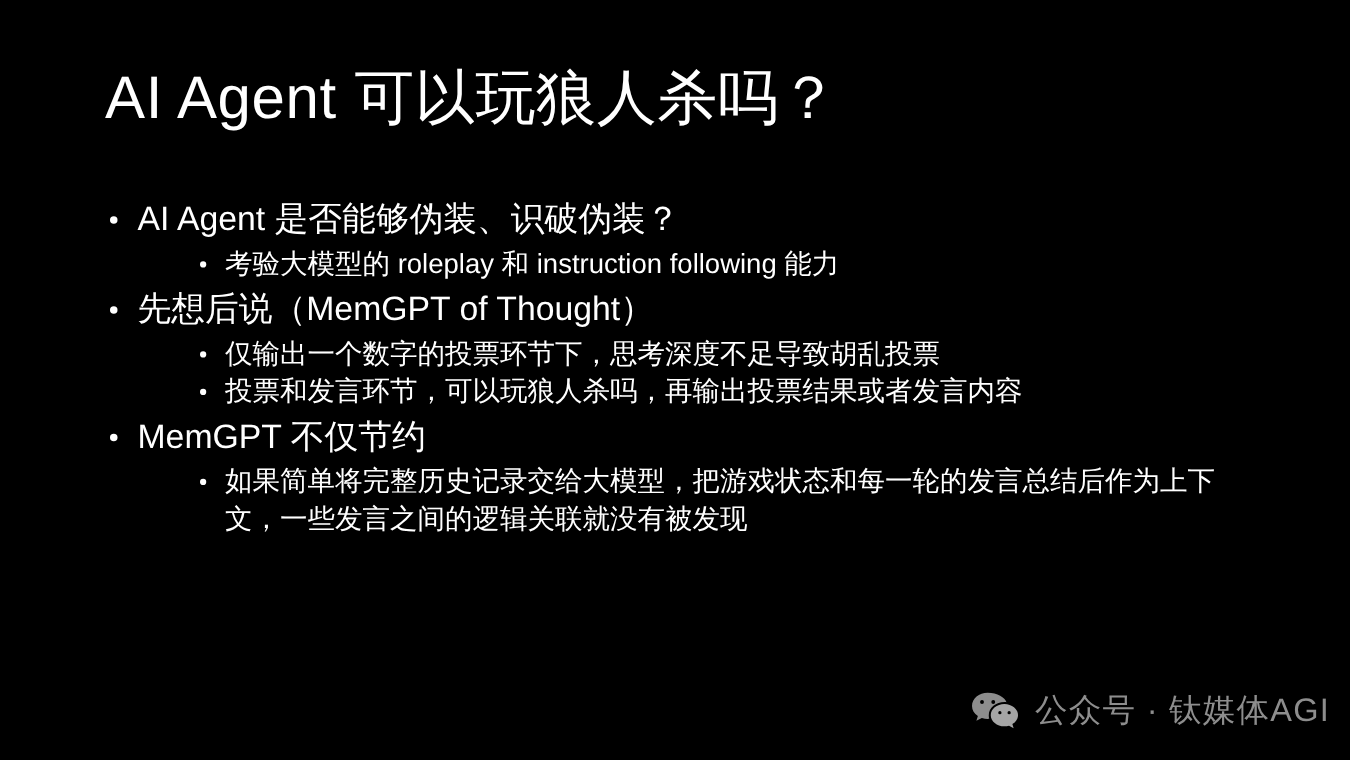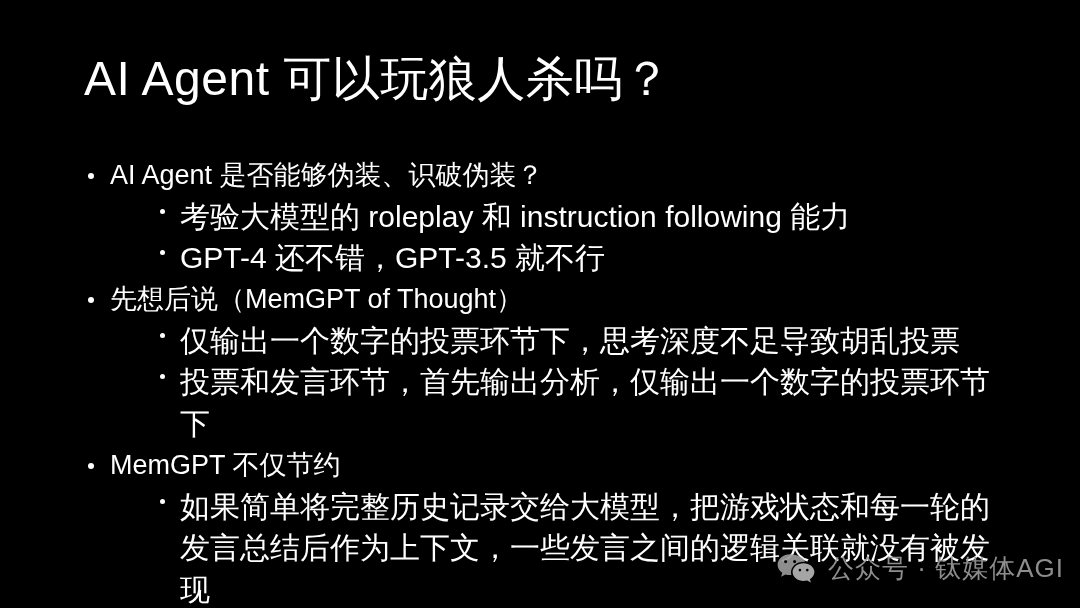--- a/index.html
+++ b/index.html
@@ -65,21 +65,21 @@
     left: 4px;
     top: 15px;
     width: 6px;
     height: 6px;
     border-radius: 50%;
     background: #ffffff;
   }
   li.l2 {
     position: relative;
     padding-left: 26px;
-    font-size: 30px;
+    font-size: 22px;
     font-weight: 400;
     line-height: 1.38;
     color: #ffffff;
   }
   li.l2::before {
     content: "";
     position: absolute;
     left: 6px;
     top: 13px;
     width: 5px;
@@ -121,31 +121,30 @@
   <div id="title">AI Agent 可以玩狼人杀吗？</div>
 
   <div id="content">
     <ul class="lvl1">
 
       <li class="l1 group">
         <span class="btext">AI Agent 是否能够伪装、识破伪装？</span>
         <div class="sub-wrap">
           <ul class="lvl2">
             <li class="l2">考验大模型的 roleplay 和 instruction following 能力</li>
-            <li class="l2">GPT-4 还不错，GPT-3.5 就不行</li>
           </ul>
         </div>
       </li>
 
       <li class="l1 group">
         <span class="btext">先想后说（MemGPT of Thought）</span>
         <div class="sub-wrap">
           <ul class="lvl2">
             <li class="l2">仅输出一个数字的投票环节下，思考深度不足导致胡乱投票</li>
-            <li class="l2">投票和发言环节，首先输出分析，仅输出一个数字的投票环节下</li>
+            <li class="l2">投票和发言环节，可以玩狼人杀吗，再输出投票结果或者发言内容</li>
           </ul>
         </div>
       </li>
 
       <li class="l1 group">
         <span class="btext">MemGPT 不仅节约</span>
         <div class="sub-wrap">
           <ul class="lvl2">
             <li class="l2">如果简单将完整历史记录交给大模型，把游戏状态和每一轮的发言总结后作为上下文，一些发言之间的逻辑关联就没有被发现</li>
           </ul>

